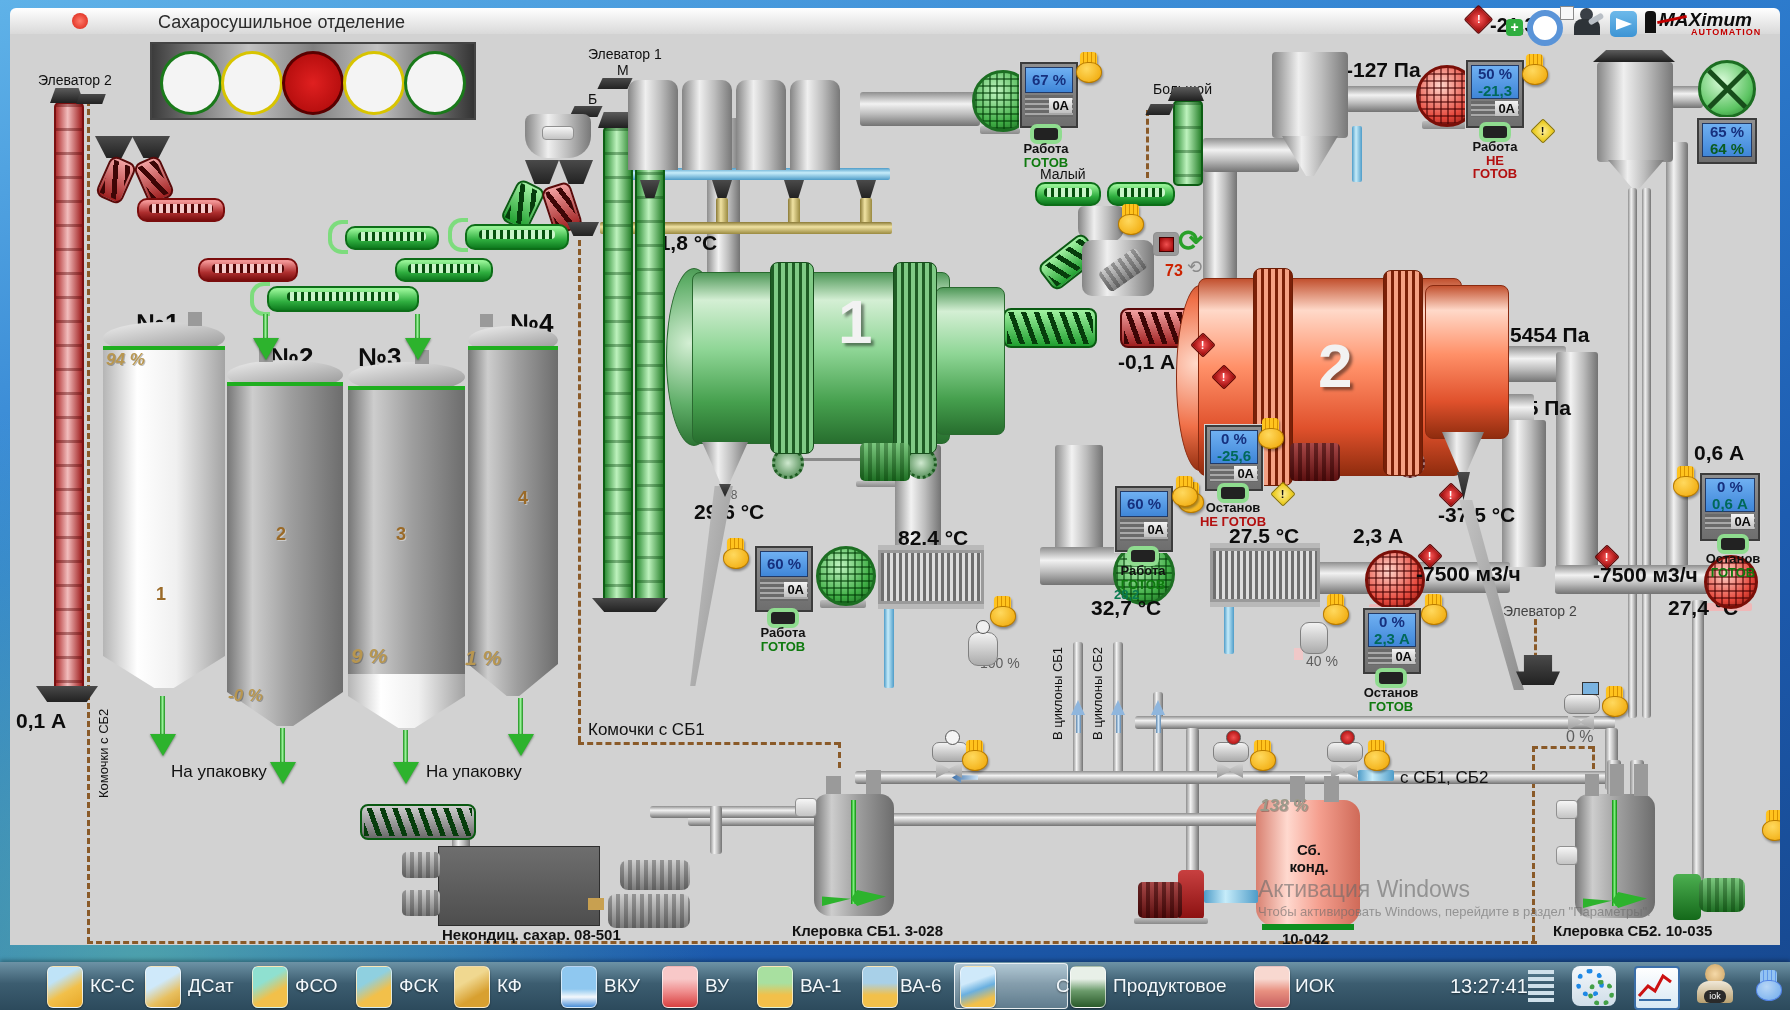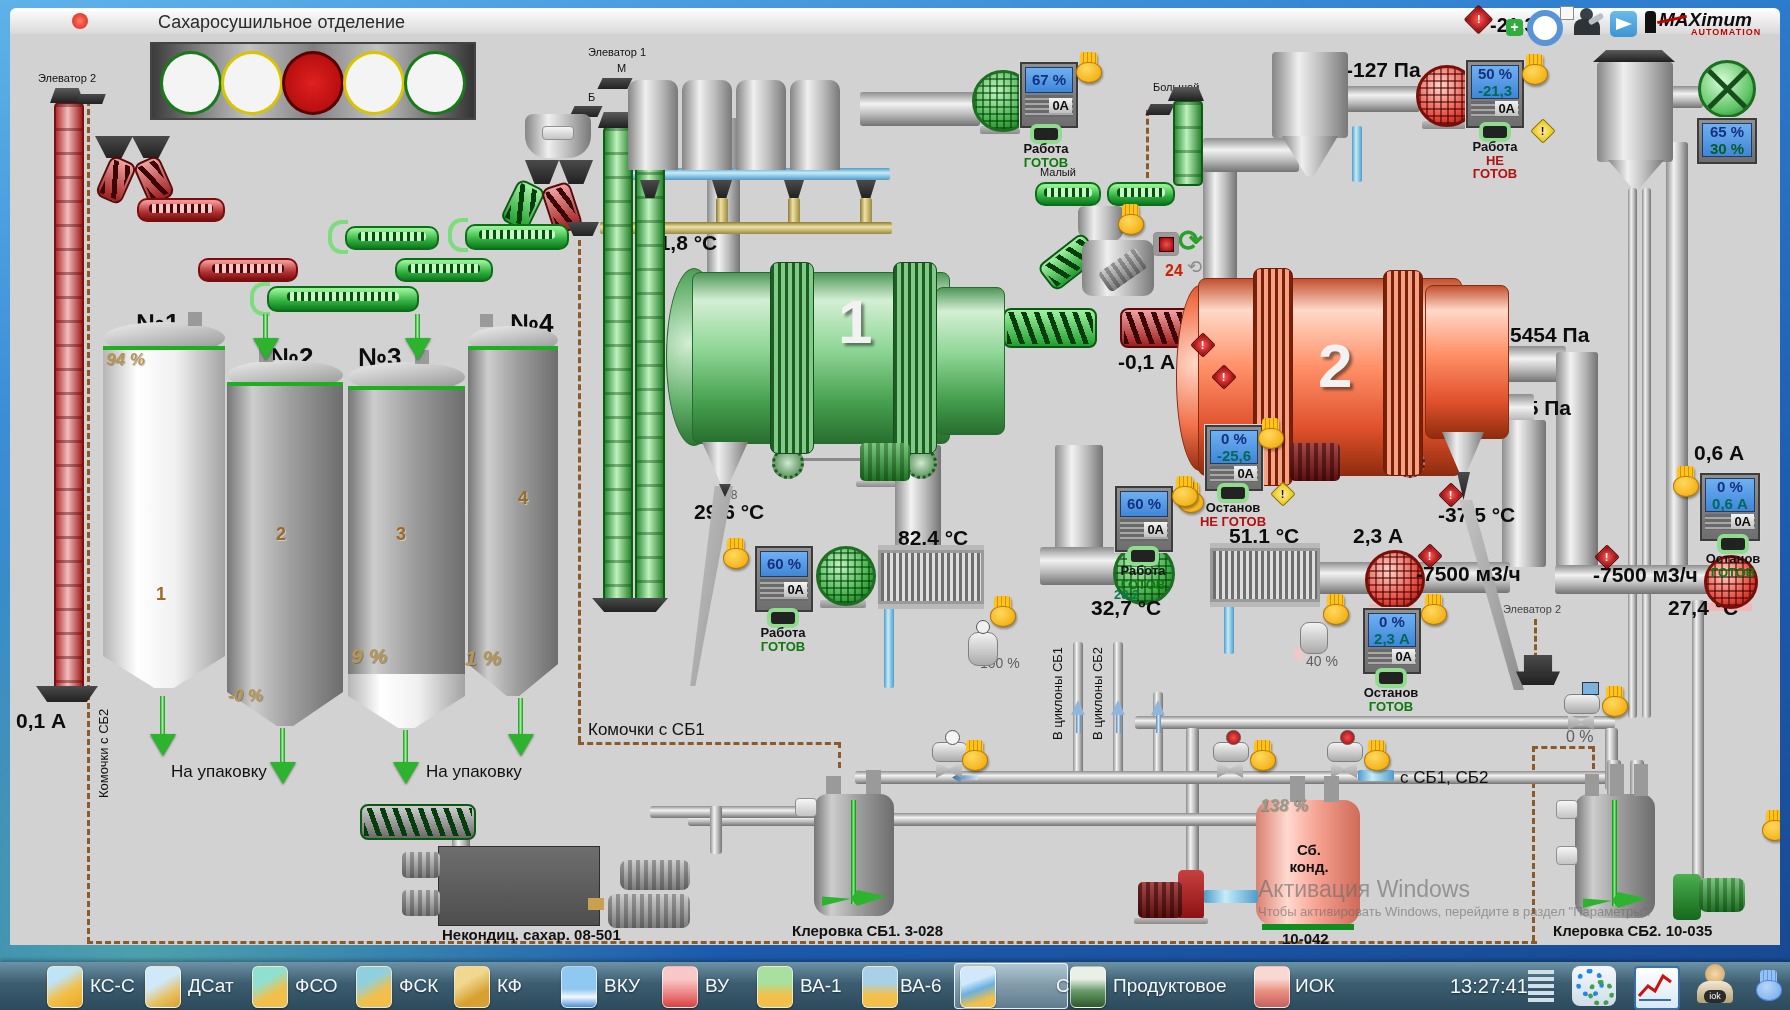--- a/index.html
+++ b/index.html
@@ -8,21 +8,21 @@
     background:
       radial-gradient(circle at 8% 96%, rgba(120,220,160,.5), transparent 30%),
       linear-gradient(160deg,#5fb2e8 0%,#2f7fd0 35%,#1d5cb0 70%,#17488f 100%);}
   .a{position:absolute}
   
   #titlebar{left:10px;top:8px;width:1770px;height:26px;border-radius:6px 6px 0 0;
     background:linear-gradient(#ffffff,#d9d9d9);border-bottom:1px solid #9a9a9a}
   #content{left:10px;top:34px;width:1770px;height:911px;background:#d2d2d2;overflow:hidden}
   
   .lb{position:absolute;font-weight:bold;font-size:21px;color:#0c0c0c;white-space:nowrap}
-  .ls{position:absolute;font-size:11px;color:#111;white-space:nowrap}
+  .ls{position:absolute;font-size:14px;color:#111;white-space:nowrap}
   .lsb{position:absolute;font-size:15px;color:#111;font-weight:bold;white-space:nowrap}
   .lgold{position:absolute;font-size:17px;font-weight:bold;font-style:italic;color:#b8964f;
     text-shadow:1px 1px 0 rgba(0,0,0,.25);white-space:nowrap}
   .lgray{position:absolute;font-size:14px;color:#5e5e5e;white-space:nowrap}
   .vert{position:absolute;writing-mode:vertical-rl;transform:rotate(180deg);font-size:13px;color:#111;white-space:nowrap}
   
   .ph{position:absolute;background:linear-gradient(180deg,#8e8e8e,#f2f2f2 35%,#bdbdbd 65%,#737373);border-radius:3px}
   .pv{position:absolute;background:linear-gradient(90deg,#8e8e8e,#f2f2f2 35%,#bdbdbd 65%,#737373);border-radius:3px}
   .pc{position:absolute;background:linear-gradient(90deg,#4e9cc8,#c6ecfa 40%,#4e9cc8);border-radius:2px}
   .pch{position:absolute;background:linear-gradient(180deg,#4e9cc8,#c6ecfa 40%,#4e9cc8);border-radius:2px}
@@ -336,21 +336,21 @@
   <div class="a" style="left:1084px;top:188px;width:15px;height:11px;background:#7ab3e0;border:1px solid #333"></div>
   <div class="hand" style="left:1108px;top:170px"></div>
   <div class="a" style="left:1075px;top:198px;width:32px;height:16px;background:linear-gradient(#cfcfcf,#8a8a8a);border-radius:3px"></div>
   <div class="screw" style="left:1030px;top:212px;width:54px;height:28px;transform:rotate(-38deg)"></div>
   <div class="cycb" style="left:1072px;top:206px;width:72px;height:56px;border-radius:10px"></div>
   <div class="motor gray" style="left:1090px;top:224px;width:46px;height:24px;transform:rotate(-35deg)"></div>
   <div class="btn" style="left:1143px;top:198px;width:24px;height:22px;background:#9a9a9a">
     <div class="a" style="left:5px;top:4px;width:13px;height:13px;background:radial-gradient(#f05050,#980000);border:1px solid #400"></div>
   </div>
   <div class="a" style="left:1168px;top:192px;font-size:30px;font-weight:bold;color:#2aa02a;line-height:1"><span>⟳</span></div>
-  <div class="a" style="left:1155px;top:228px;font-size:16px;font-weight:bold;color:#cc2200">24</div>
+  <div class="a" style="left:1155px;top:228px;font-size:16px;font-weight:bold;color:#cc2200">73</div>
   <div class="a" style="left:1177px;top:224px;font-size:18px;color:#8a8a8a;line-height:1"><span>⟲</span></div>
   <div class="lgold" style="left:1076px;top:227px">0 %</div>
 
   <div class="screw" style="left:993px;top:274px;width:90px"></div>
   <div class="screw red" style="left:1110px;top:274px;width:68px"></div>
   <div class="lb" style="left:1108px;top:316px">-0,1 А</div>
 
   <div class="d1cap" style="left:656px;top:234px;width:54px;height:176px"></div>
   <div class="d1body" style="left:682px;top:238px;width:256px;height:170px"></div>
   <div class="d1ring" style="left:760px;top:228px;width:42px;height:190px"></div>
@@ -429,21 +429,21 @@
   <div class="dmy" style="left:1524px;top:88px">
       <span>!</span>
     </div>
 
   <div class="cap" style="left:1583px;top:16px;width:82px;height:12px"></div>
   <div class="cycb" style="left:1587px;top:28px;width:76px;height:100px;border-radius:4px"></div>
   <div class="cone cycb" style="left:1598px;top:126px;width:56px;height:28px"></div>
   <div class="ph" style="left:1661px;top:52px;width:32px;height:22px"></div>
   <div class="fanx" style="left:1688px;top:26px;width:52px;height:52px"></div>
   <div class="ibox" style="left:1687px;top:84px;width:56px;height:42px">
-    <div class="iscr" style="height:32px"><span>65 %</span><span class="t2" style="color:#0a5c20">30 %</span></div>
+    <div class="iscr" style="height:32px"><span>65 %</span><span class="t2" style="color:#0a5c20">64 %</span></div>
   </div>
   <div class="pv" style="left:1618px;top:154px;width:9px;height:530px"></div>
   <div class="pv" style="left:1632px;top:154px;width:9px;height:530px"></div>
   <div class="pv" style="left:1656px;top:108px;width:22px;height:425px"></div>
   <div class="pv" style="left:1682px;top:566px;width:12px;height:280px"></div>
 
   <div class="lb" style="left:1500px;top:289px">5454 Па</div>
   <div class="ph" style="left:1486px;top:312px;width:70px;height:36px"></div>
   <div class="pv" style="left:1546px;top:318px;width:42px;height:215px"></div>
   <div class="lb" style="left:1498px;top:362px">-25 Па</div>
@@ -480,21 +480,21 @@
       </div>
   </div>
   <div class="hand" style="left:1162px;top:442px"></div>
   <div class="fan g" style="left:1103px;top:509px;width:56px;height:56px"></div>
   <div class="status" style="left:1102px;top:516px;width:62px">
     <span class="mic"></span><span>Работа</span><br><span class="ok">ГОТОВ</span>
   </div>
   <div class="a" style="left:1104px;top:553px;font-size:13px;font-weight:bold;color:#0a7a50;z-index:9">28,2</div>
   <div class="lb" style="left:1081px;top:562px;z-index:9">32,7 °С</div>
 
-  <div class="lb" style="left:1219px;top:490px">51,1 °С</div>
+  <div class="lb" style="left:1219px;top:490px">27,5 °С</div>
   <div class="hx" style="left:1200px;top:514px;width:104px;height:48px"></div>
   <div class="pc" style="left:1214px;top:564px;width:10px;height:56px"></div>
   <div class="a" style="left:1284px;top:614px;width:9px;height:12px;background:#f0c8c8"></div>
   <div class="sensor" style="left:1290px;top:588px;width:26px;height:30px;border-radius:9px"></div>
   <div class="lgray" style="left:1296px;top:619px">40 %</div>
   <div class="lb" style="left:1343px;top:490px">2,3 А</div>
   <div class="ph" style="left:1302px;top:528px;width:100px;height:32px"></div>
   <div class="fan r" style="left:1355px;top:516px;width:54px;height:54px"></div>
   <div class="fanbase" style="left:1359px;top:570px;width:46px;height:8px;background:#f0b8b8"></div>
   <div class="ph" style="left:1398px;top:528px;width:102px;height:31px"></div>

